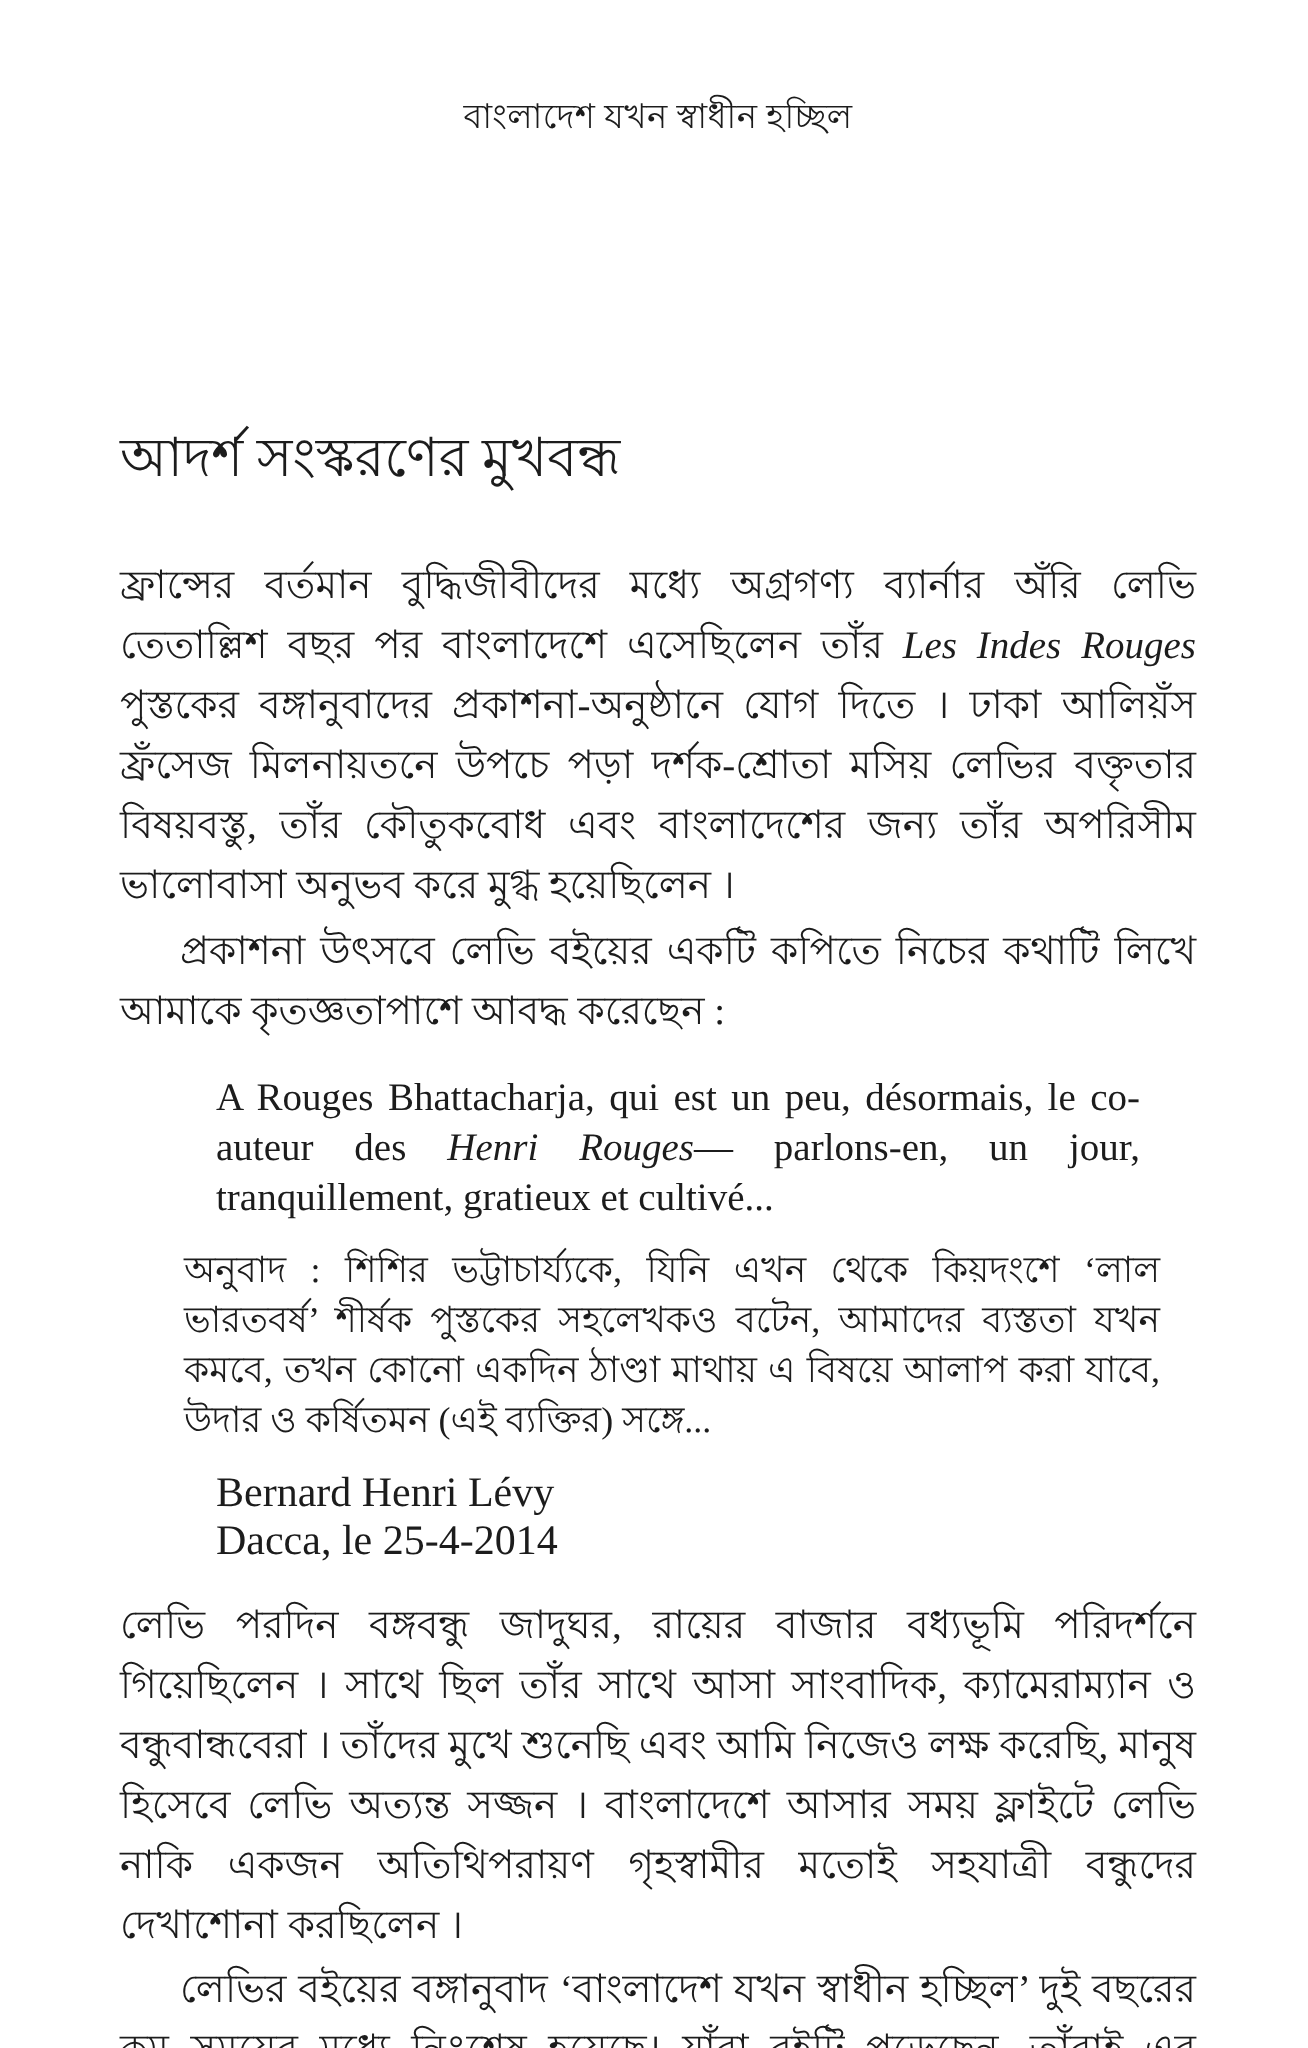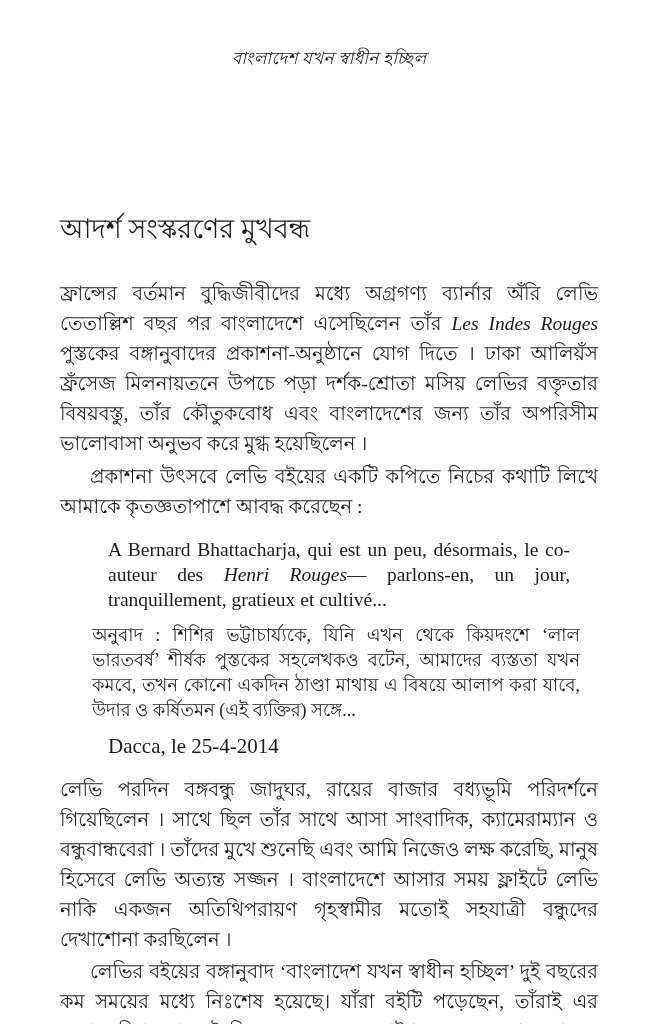--- a/index.html
+++ b/index.html
@@ -15,21 +15,20 @@
     height: 1024px;
     padding: 48px 56px 0 60px;
     display: flex;
     flex-direction: column;
   }
   .running-header {
     text-align: center;
     font-size: 17px;
     line-height: 22px;
     letter-spacing: 0.2px;
-    font-style: italic;
   }
   .chapter-title {
     text-align: left;
     font-size: 27px;
     line-height: 34px;
     margin-top: 142px;
     font-weight: normal;
   }
   .body-para {
     font-size: 19.5px;
@@ -73,25 +72,26 @@
 <div class="page">
 
   <div class="running-header">বাংলাদেশ যখন স্বাধীন হচ্ছিল</div>
 
   <h1 class="chapter-title">আদর্শ সংস্করণের মুখবন্ধ</h1>
 
   <p class="body-para para-1"><span>ফ্রান্সের বর্তমান বুদ্ধিজীবীদের মধ্যে অগ্রগণ্য ব্যার্নার অঁরি লেভি তেতাল্লিশ বছর পর বাংলাদেশে এসেছিলেন তাঁর </span><span class="italic">Les Indes Rouges</span><span> পুস্তকের বঙ্গানুবাদের প্রকাশনা-অনুষ্ঠানে যোগ দিতে । ঢাকা আলিয়ঁস ফ্রঁসেজ মিলনায়তনে উপচে পড়া দর্শক-শ্রোতা মসিয় লেভির বক্তৃতার বিষয়বস্তু, তাঁর কৌতুকবোধ এবং বাংলাদেশের জন্য তাঁর অপরিসীম ভালোবাসা অনুভব করে মুগ্ধ হয়েছিলেন ।</span></p>
 
   <p class="body-para para-2">প্রকাশনা উৎসবে লেভি বইয়ের একটি কপিতে নিচের কথাটি লিখে আমাকে কৃতজ্ঞতাপাশে আবদ্ধ করেছেন :</p>
 
-  <div class="quote-block"><span>A Bernard Bhattacharja, qui est un peu, désormais, le co-auteur des </span><span class="italic">Henri Rouges</span><span>— parlons-en, un jour, tranquillement, gratieux et cultivé...</span></div>
+  <div class="quote-block"><span>A Rouges Bhattacharja, qui est un peu, désormais, le co-auteur des </span><span class="italic">Henri Rouges</span><span>— parlons-en, un jour, tranquillement, gratieux et cultivé...</span></div>
 
   <div class="translation-block">অনুবাদ : শিশির ভট্টাচার্য্যকে, যিনি এখন থেকে কিয়দংশে ‘লাল ভারতবর্ষ’ শীর্ষক পুস্তকের সহলেখকও বটেন, আমাদের ব্যস্ততা যখন কমবে, তখন কোনো একদিন ঠাণ্ডা মাথায় এ বিষয়ে আলাপ করা যাবে, উদার ও কর্ষিতমন (এই ব্যক্তির) সঙ্গে...</div>
 
   <div class="signature-block">
+    <div>Bernard Henri Lévy</div>
     <div>Dacca, le 25-4-2014</div>
   </div>
 
   <p class="body-para para-3">লেভি পরদিন বঙ্গবন্ধু জাদুঘর, রায়ের বাজার বধ্যভূমি পরিদর্শনে গিয়েছিলেন । সাথে ছিল তাঁর সাথে আসা সাংবাদিক, ক্যামেরাম্যান ও বন্ধুবান্ধবেরা । তাঁদের মুখে শুনেছি এবং আমি নিজেও লক্ষ করেছি, মানুষ হিসেবে লেভি অত্যন্ত সজ্জন । বাংলাদেশে আসার সময় ফ্লাইটে লেভি নাকি একজন অতিথিপরায়ণ গৃহস্বামীর মতোই সহযাত্রী বন্ধুদের দেখাশোনা করছিলেন ।</p>
 
   <p class="body-para para-4">লেভির বইয়ের বঙ্গানুবাদ ‘বাংলাদেশ যখন স্বাধীন হচ্ছিল’ দুই বছরের কম সময়ের মধ্যে নিঃশেষ হয়েছে। যাঁরা বইটি পড়েছেন, তাঁরাই এর তথ্যের বিপুলতা ও বৈচিত্র্য এবং একজন বাইশ বছরের তরুণ লেখকের বিশ্লেষণের অভূতপূর্বতায় মুগ্ধ হয়েছেন । বাংলাদেশ ও বাঙালির মুক্তিযুদ্ধের ইতিহাসচর্চার ক্ষেত্রে এই আকরগ্রন্থটি বাঙালিমাত্রেই পড়া উচিত ।</p>
 
 </div>
 
 </body></html>

